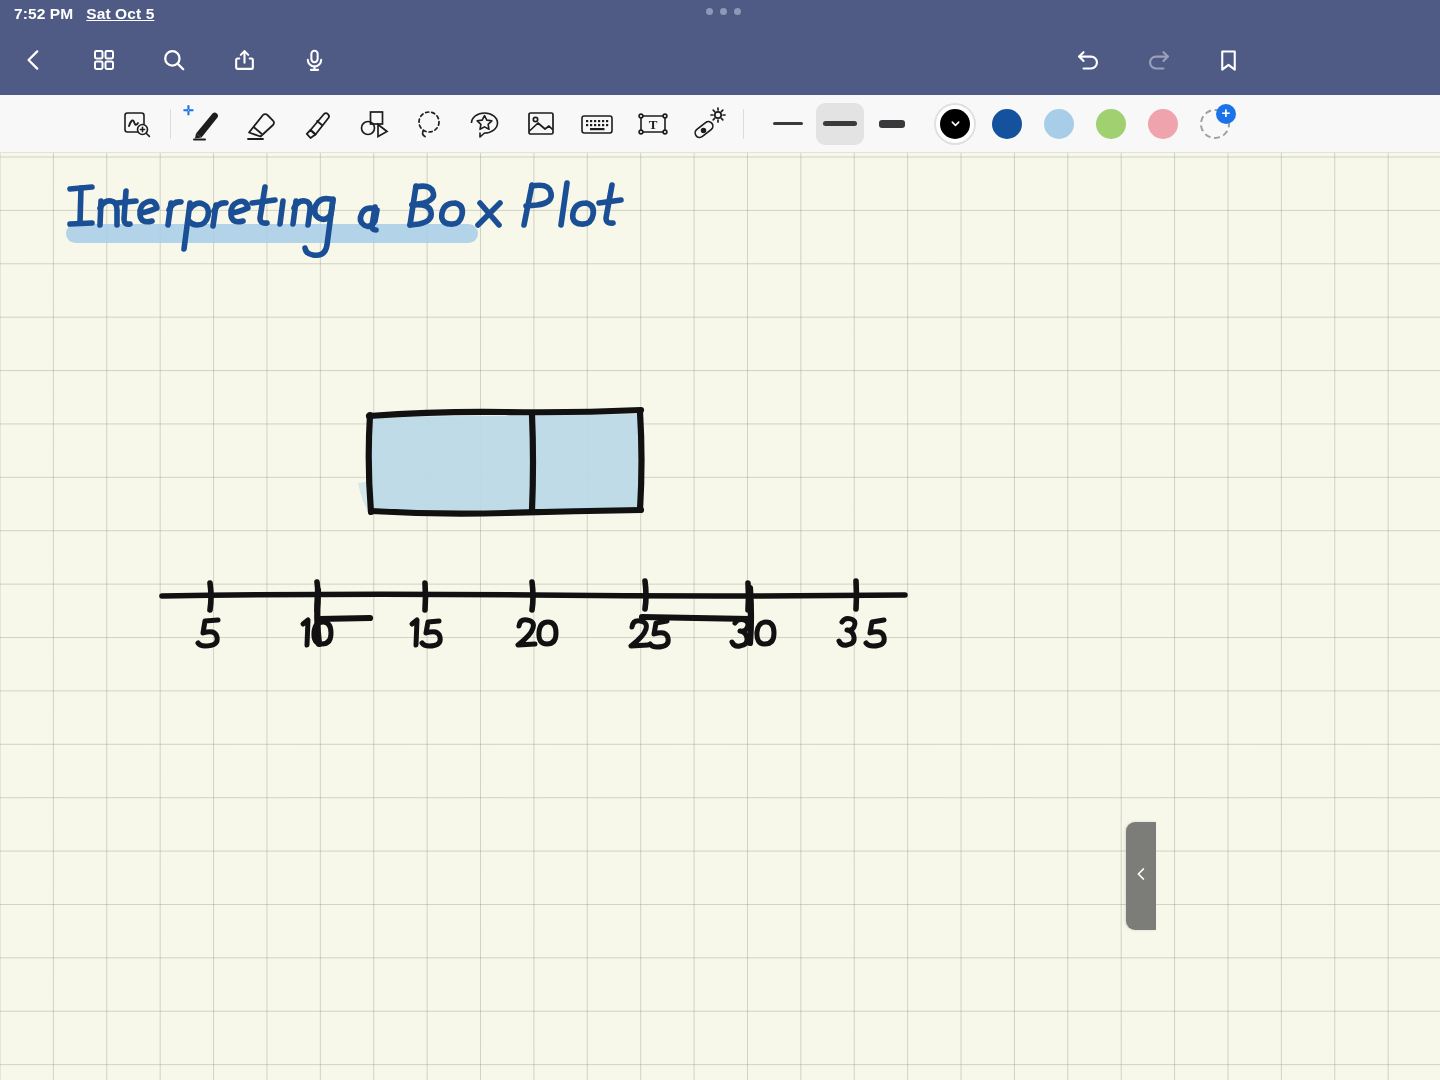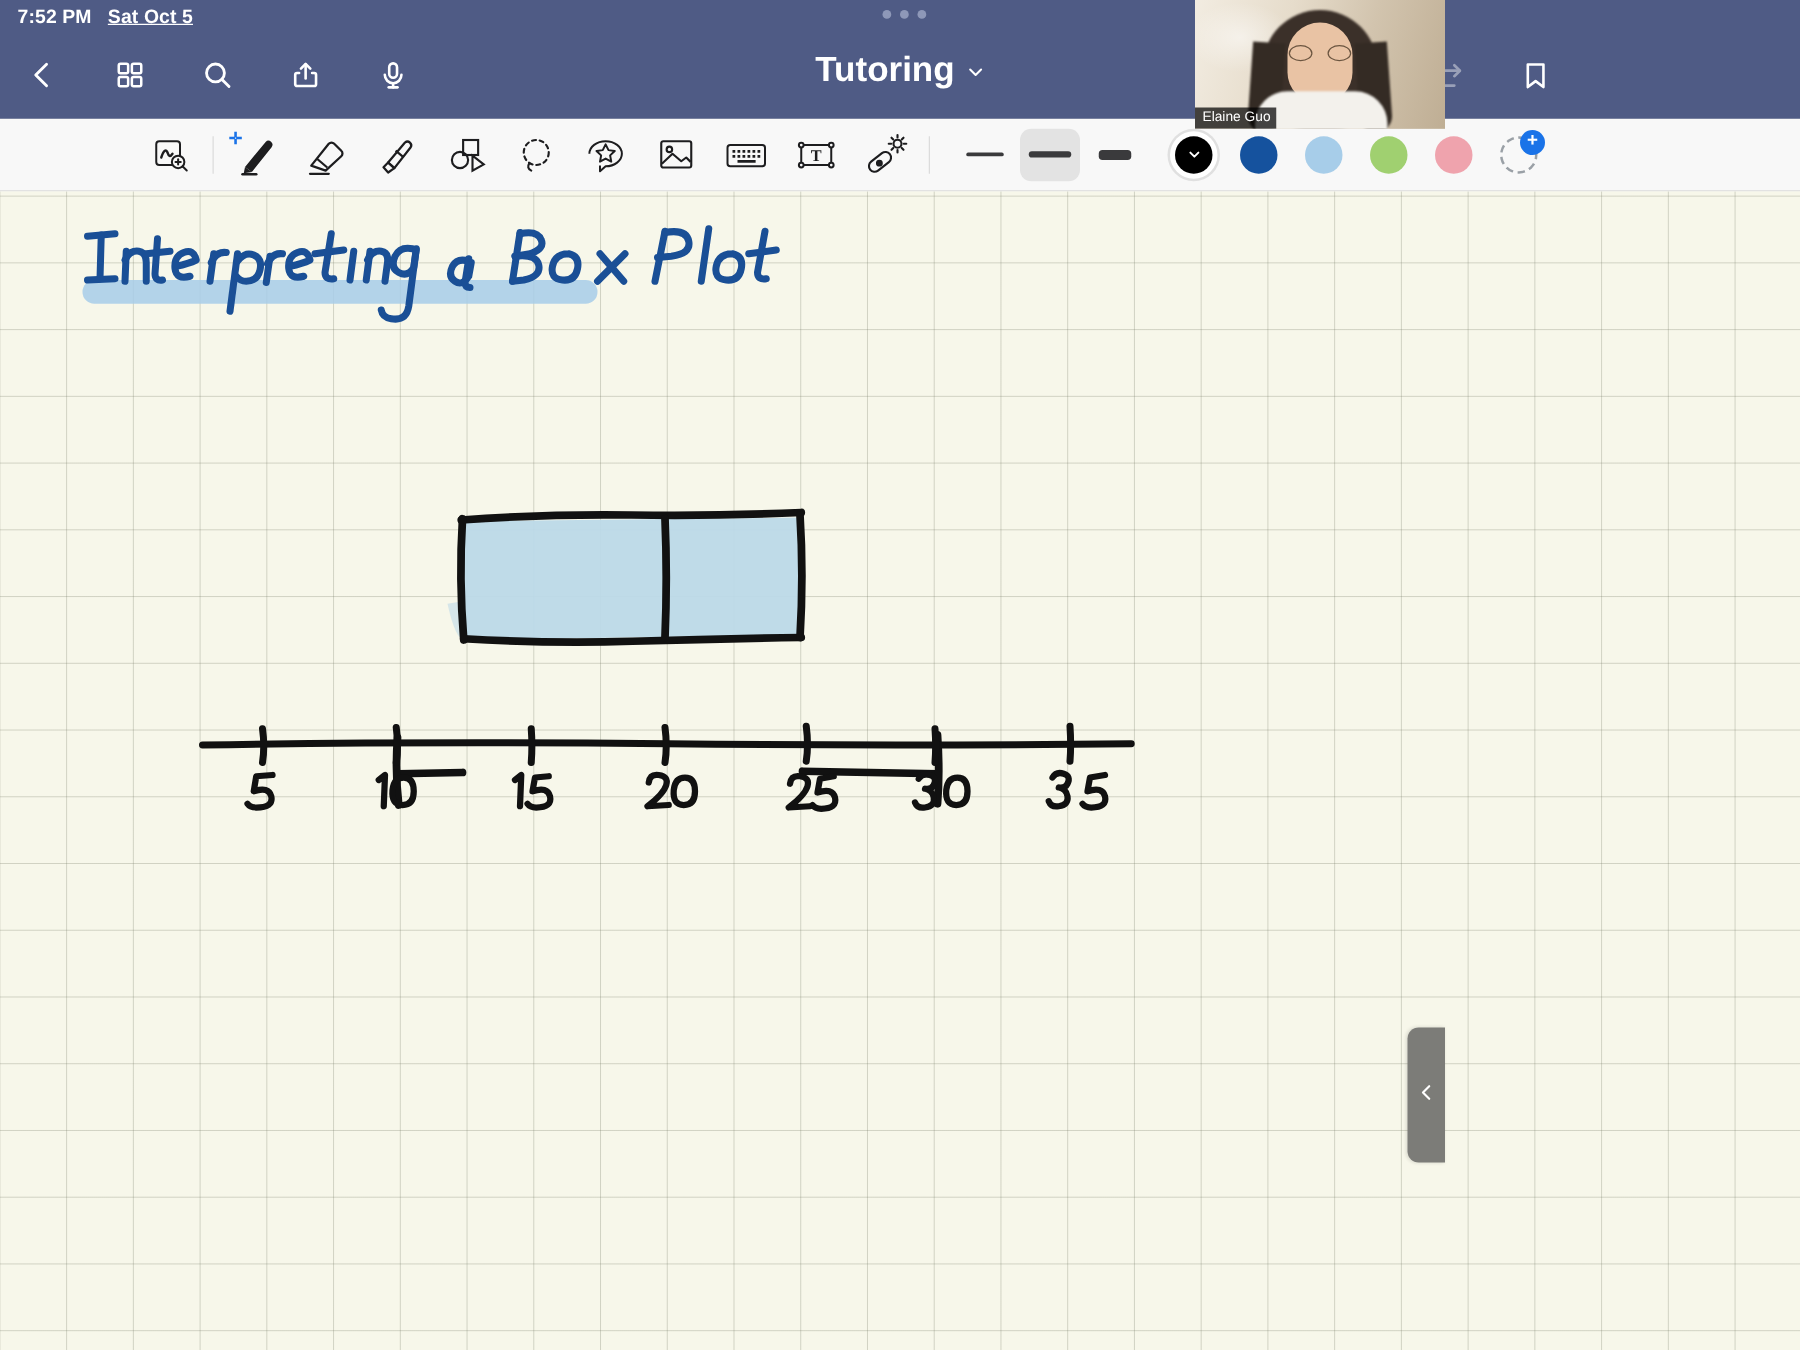--- a/index.html
+++ b/index.html
@@ -255,30 +255,20 @@
       <div class="nav-ico">
         <svg width="25" height="25" viewBox="0 0 24 24" fill="none" stroke="currentColor" stroke-width="2" stroke-linecap="round">
             <rect x="9" y="2.6" width="6" height="11" rx="3"></rect>
             <path d="M5.6 11.4a6.4 6.4 0 0 0 12.8 0"></path>
             <line x1="12" y1="17.8" x2="12" y2="21"></line>
             <line x1="8.6" y1="21" x2="15.4" y2="21"></line>
           </svg>
       </div>
     </div>
 
-    <div class="nav-title">
-      <span class="nav-title-inner">
-        <span>Tutoring</span>
-        <span class="chev-small">
-          <svg width="15" height="15" viewBox="0 0 24 24" fill="none" stroke="currentColor" stroke-width="2.6" stroke-linecap="round" stroke-linejoin="round">
-              <polyline points="5 9 12 16 19 9"></polyline>
-            </svg>
-        </span>
-      </span>
-    </div>
 
     <div class="nav-right">
       <div class="nav-ico">
         <svg width="27" height="27" viewBox="0 0 24 24" fill="none" stroke="currentColor" stroke-width="1.9" stroke-linecap="round" stroke-linejoin="round">
             <path d="M4 8.5h10.2a5.3 5.3 0 0 1 0 10.6H7.6"></path>
             <polyline points="7.6 4.6 3.6 8.5 7.6 12.4"></polyline>
           </svg>
       </div>
       <div class="nav-ico dim">
         <svg width="27" height="27" viewBox="0 0 24 24" fill="none" stroke="currentColor" stroke-width="1.9" stroke-linecap="round" stroke-linejoin="round">
@@ -287,31 +277,20 @@
           </svg>
       </div>
       <div class="nav-ico">
         <svg width="25" height="25" viewBox="0 0 24 24" fill="none" stroke="currentColor" stroke-width="2" stroke-linejoin="round">
             <path d="M6 3.4h12v17.4l-6-4.6-6 4.6z"></path>
           </svg>
       </div>
     </div>
   </div>
 
-  <div class="webcam">
-    <div class="wc-bg"></div>
-    <div class="wc-hair"></div>
-    <div class="wc-face"></div>
-    <div class="wc-glasses">
-        <i></i>
-        <i></i>
-      </div>
-    <div class="wc-body"></div>
-    <div class="wc-name">Elaine Guo</div>
-  </div>
 
   <div class="toolbar">
 
     <div class="tb-btn first">
       <svg width="32" height="32" viewBox="0 0 32 32" fill="none" stroke="#1d1d1f" stroke-width="1.6">
         <rect x="5" y="5" width="19" height="19" rx="2.4"></rect>
         <path d="M9 18c2-6 4-7 5-4s2 4 4 1" stroke-width="1.9" stroke-linecap="round"></path>
         <circle cx="22.5" cy="21.5" r="5" fill="#f8f8f8"></circle>
         <line x1="26.2" y1="25.2" x2="29.4" y2="28.4" stroke-linecap="round"></line>
         <line x1="20.4" y1="21.5" x2="24.6" y2="21.5" stroke-linecap="round"></line>

